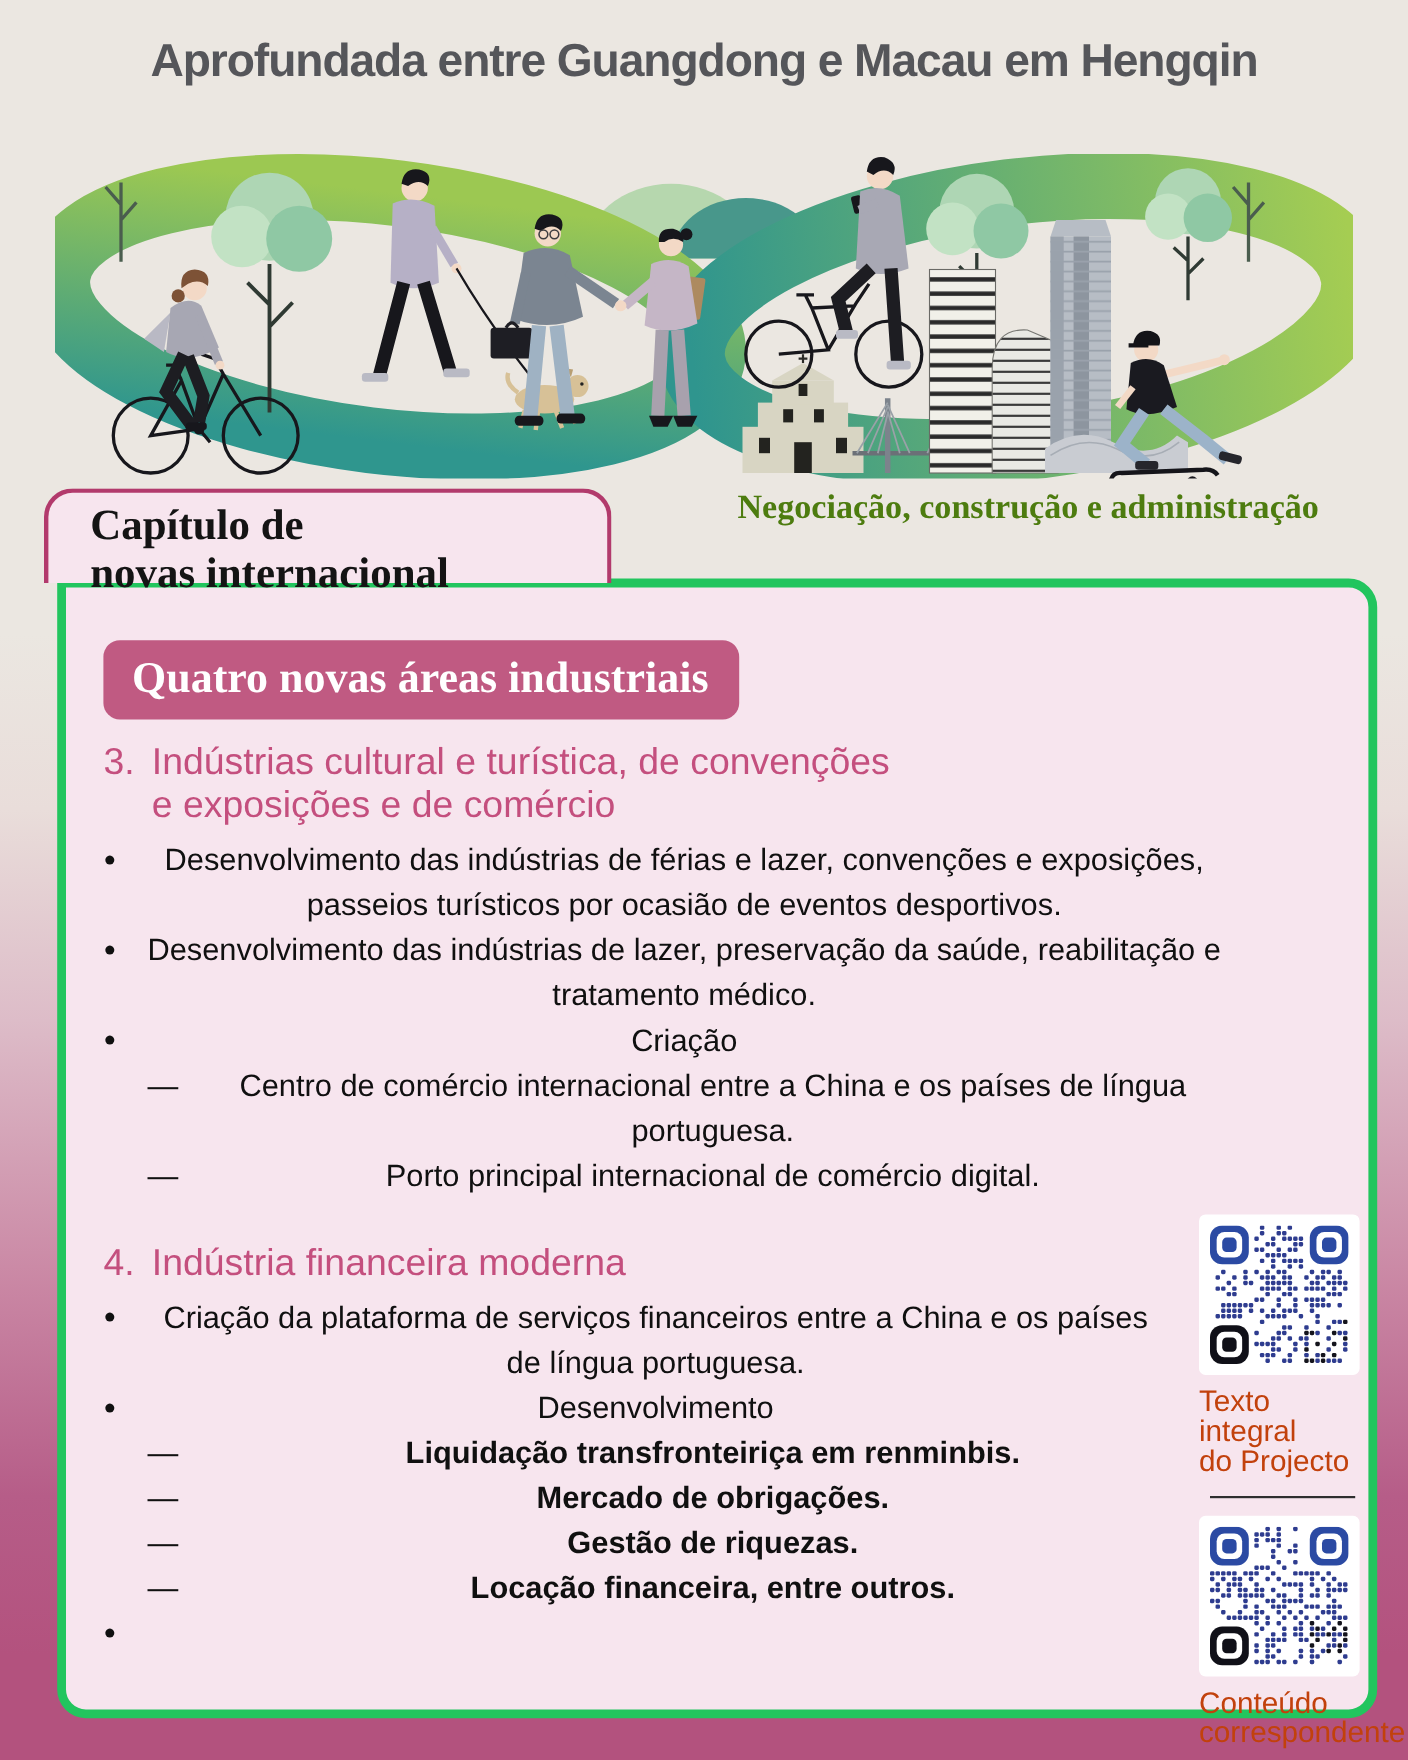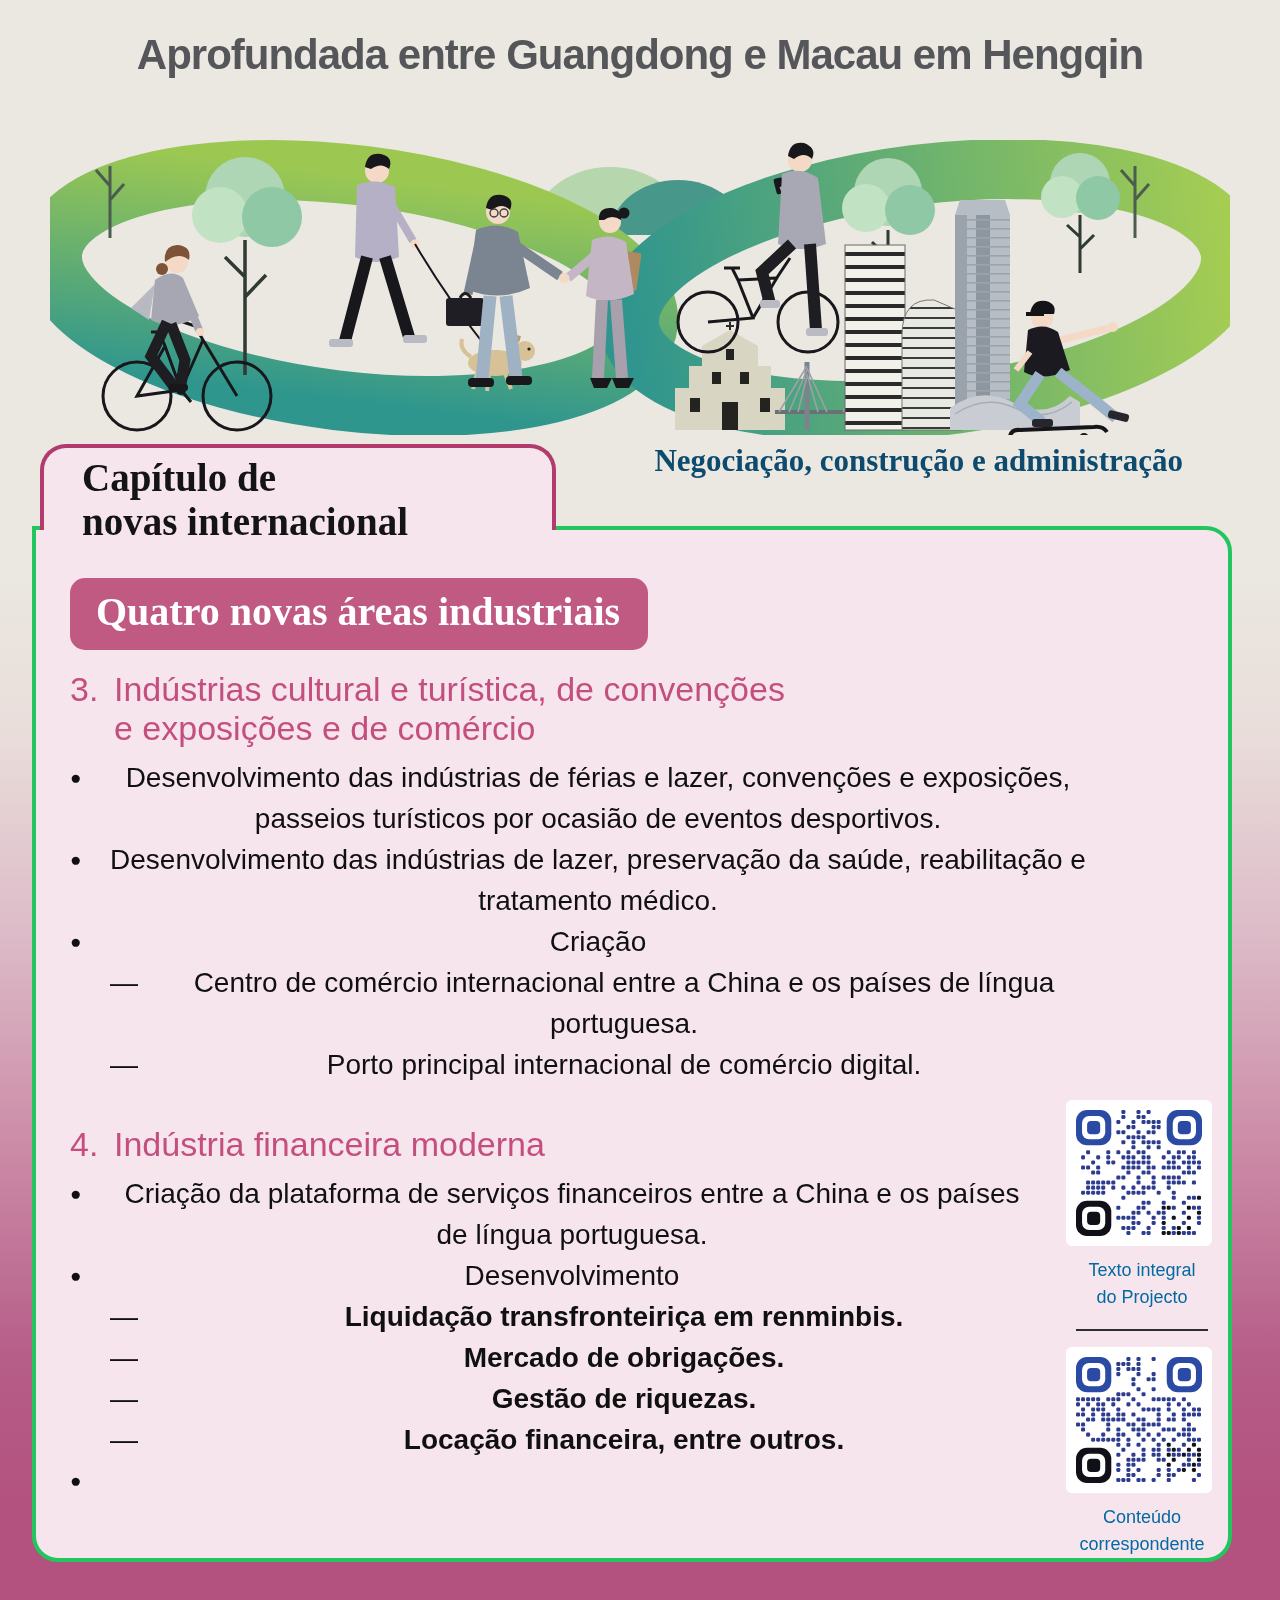--- a/index.html
+++ b/index.html
@@ -9,36 +9,36 @@
     font-family:"Liberation Sans",sans-serif;
   }
   .title{
     position:absolute;top:30px;left:0;width:1280px;text-align:center;
     font-family:"Liberation Sans",sans-serif;font-weight:bold;font-size:42px;line-height:50px;
     color:#55565a;letter-spacing:-1px;
   }
   .illustration{position:absolute;top:140px;left:50px;width:1180px;height:295px;}
 
   .motto{
-    position:absolute;top:441px;right:97px;text-align:right;z-index:1;
-    font-family:"Liberation Serif",serif;font-weight:bold;font-size:31px;line-height:39px;color:#0c4a6e;
+    position:absolute;top:441px;right:81px;text-align:right;z-index:1;
+    font-family:"Liberation Serif",serif;font-weight:bold;font-size:31px;line-height:39px;color:#4d7c0f;
   }
 
   .tab{
     position:absolute;left:40px;top:444px;width:516px;height:86px;box-sizing:border-box;
     background:#f7e5ee;border:4px solid #b23a6c;border-bottom:none;
     border-radius:26px 26px 0 0;z-index:3;
   }
   .tab-heading{
     margin:8px 0 0 38px;font-family:"Liberation Serif",serif;font-weight:bold;
     font-size:39px;line-height:44px;color:#141414;
   }
   .panel{
-    position:absolute;left:32px;top:526px;width:1200px;height:1036px;box-sizing:border-box;
-    background:#f7e5ee;border:4px solid #22c55e;border-radius:0 26px 26px 26px;z-index:2;
+    position:absolute;left:52px;top:526px;width:1200px;height:1036px;box-sizing:border-box;
+    background:#f7e5ee;border:8px solid #22c55e;border-radius:0 26px 26px 26px;z-index:2;
   }
   .badge{
     position:absolute;left:34px;top:48px;display:inline-block;
     background:#c05a82;color:#ffffff;border-radius:15px;
     font-family:"Liberation Serif",serif;font-weight:bold;font-size:40px;line-height:46px;
     padding:11px 28px 15px 26px;
   }
   .content{
     position:absolute;left:34px;top:140px;width:1020px;color:#101010;
     font-size:28px;line-height:41px;
@@ -53,21 +53,21 @@
   .tx{flex:1;text-align:center;}
   .narrow .tx{max-width:900px;margin-left:16px;}
   .b700{font-weight:bold;}
 
   .qr-col{position:absolute;left:1030px;top:570px;width:152px;}
   .qr-card{
     width:146px;height:146px;background:#ffffff;border-radius:6px;
     display:flex;align-items:center;justify-content:center;
   }
   .qr-caption{
-    margin-top:11px;text-align:center;font-size:18px;line-height:27px;color:#0369a1;
+    margin-top:11px;text-align:left;font-size:27px;line-height:27px;color:#c2410c;
   }
   .qr-divider{width:132px;border-top:2px solid #2e2e2e;margin:18px auto 16px auto;}
 </style>
 </head>
 <body>
 
 <div class="title">
   <div>Aprofundada entre Guangdong e Macau em Hengqin</div>
 </div>
 

